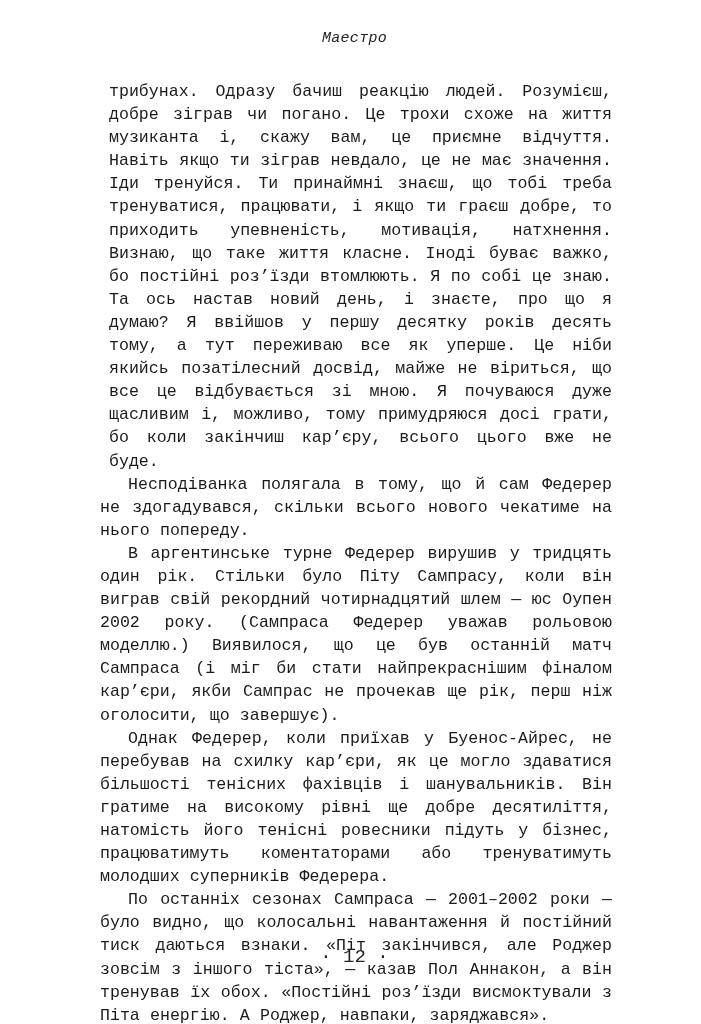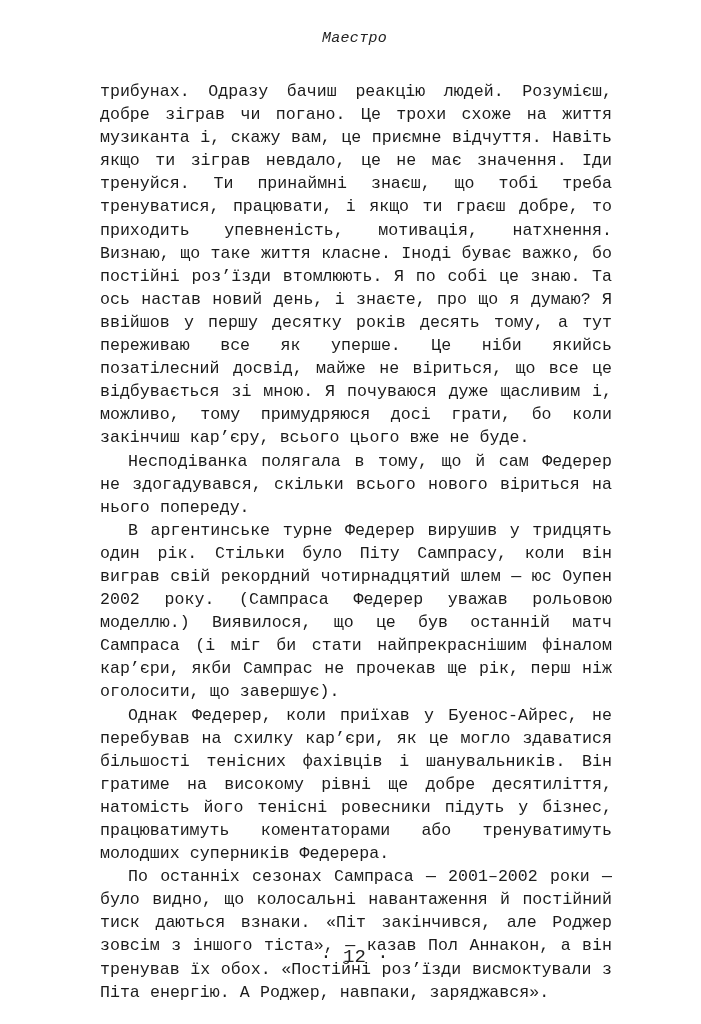--- a/index.html
+++ b/index.html
@@ -44,41 +44,42 @@
     -webkit-hyphens: auto;
     word-spacing: 0.2px;
     color: #1b1b1b;
   }
   .para {
     margin: 0;
     text-indent: 28px;
   }
   .para.no-indent {
     text-indent: 0;
+    margin-left: 9px;
   }
   .page-number {
     position: absolute;
     bottom: 56px;
     left: 0;
     right: 0;
     text-align: center;
     font-size: 19px;
     color: #222222;
   }
 </style>
 </head>
 <body>
 
 <div class="page">
 
   <div class="running-head">Маестро</div>
 
   <div class="text-block">
     <p class="para no-indent">трибунах. Одразу бачиш реакцію людей. Розумієш, добре зіграв чи погано. Це трохи схоже на життя музиканта і, скажу вам, це приємне відчуття. Навіть якщо ти зіграв невдало, це не має значення. Іди тренуйся. Ти принаймні знаєш, що тобі треба тренуватися, працювати, і якщо ти граєш добре, то приходить упевненість, мотивація, натхнення. Визнаю, що таке життя класне. Іноді буває важко, бо постійні роз’їзди втомлюють. Я по собі це знаю. Та ось настав новий день, і знаєте, про що я думаю? Я ввійшов у першу десятку років десять тому, а тут переживаю все як уперше. Це ніби якийсь позатілесний досвід, майже не віриться, що все це відбувається зі мною. Я почуваюся дуже щасливим і, можливо, тому примудряюся досі грати, бо коли закінчиш кар’єру, всього цього вже не буде.</p>
-    <p class="para">Несподіванка полягала в тому, що й сам Федерер не здогадувався, скільки всього нового віриться на нього попереду.</p>
+    <p class="para">Несподіванка полягала в тому, що й сам Федерер не здогадувався, скільки всього нового чекатиме на нього попереду.</p>
     <p class="para">В аргентинське турне Федерер вирушив у тридцять один рік. Стільки було Піту Сампрасу, коли він виграв свій рекордний чотирнадцятий шлем — юс Оупен 2002 року. (Сампраса Федерер уважав рольовою моделлю.) Виявилося, що це був останній матч Сампраса (і міг би стати найпрекраснішим фіналом кар’єри, якби Сампрас не прочекав ще рік, перш ніж оголосити, що завершує).</p>
     <p class="para">Однак Федерер, коли приїхав у Буенос-Айрес, не перебував на схилку кар’єри, як це могло здаватися більшості тенісних фахівців і шанувальників. Він гратиме на високому рівні ще добре десятиліття, натомість його тенісні ровесники підуть у бізнес, працюватимуть коментаторами або тренуватимуть молодших суперників Федерера.</p>
     <p class="para">По останніх сезонах Сампраса — 2001–2002 роки — було видно, що колосальні навантаження й постійний тиск даються взнаки. «Піт закінчився, але Роджер зовсім з іншого тіста», — казав Пол Аннакон, а він тренував їх обох. «Постійні роз’їзди висмоктували з Піта енергію. А Роджер, навпаки, заряджався».</p>
   </div>
 
   <div class="page-number">· 12 ·</div>
 
 </div>
 
 </body></html>

